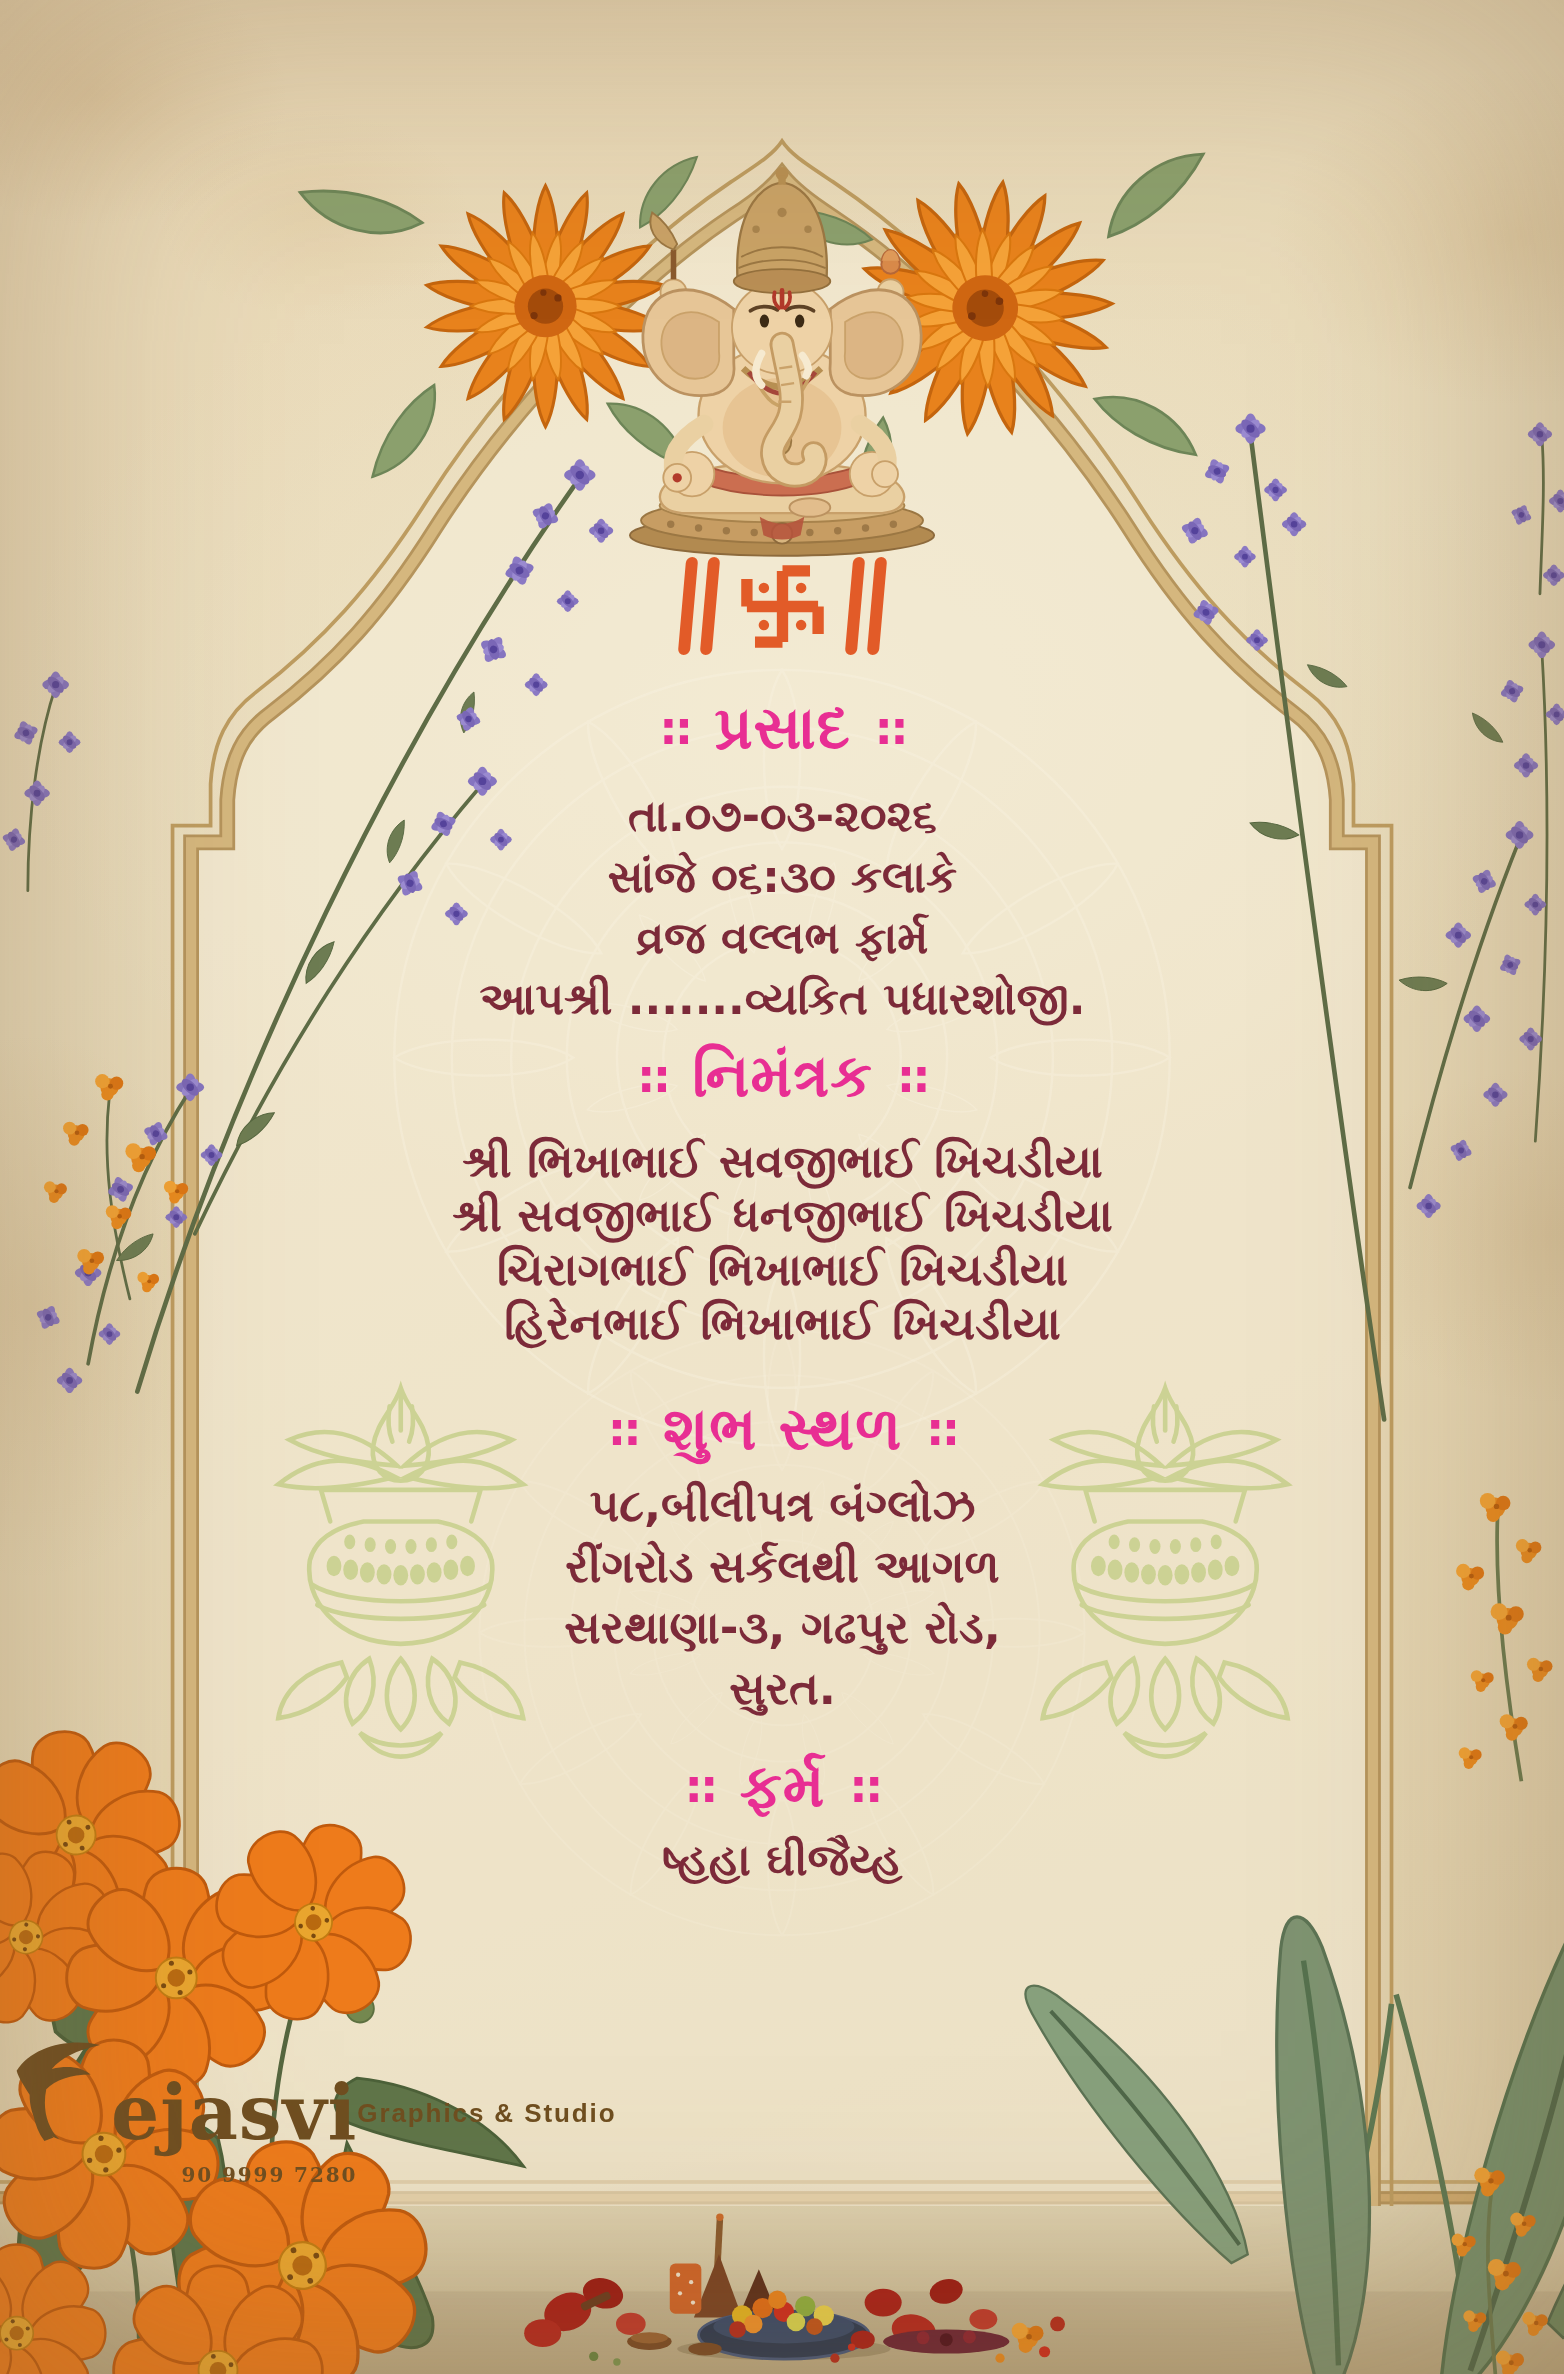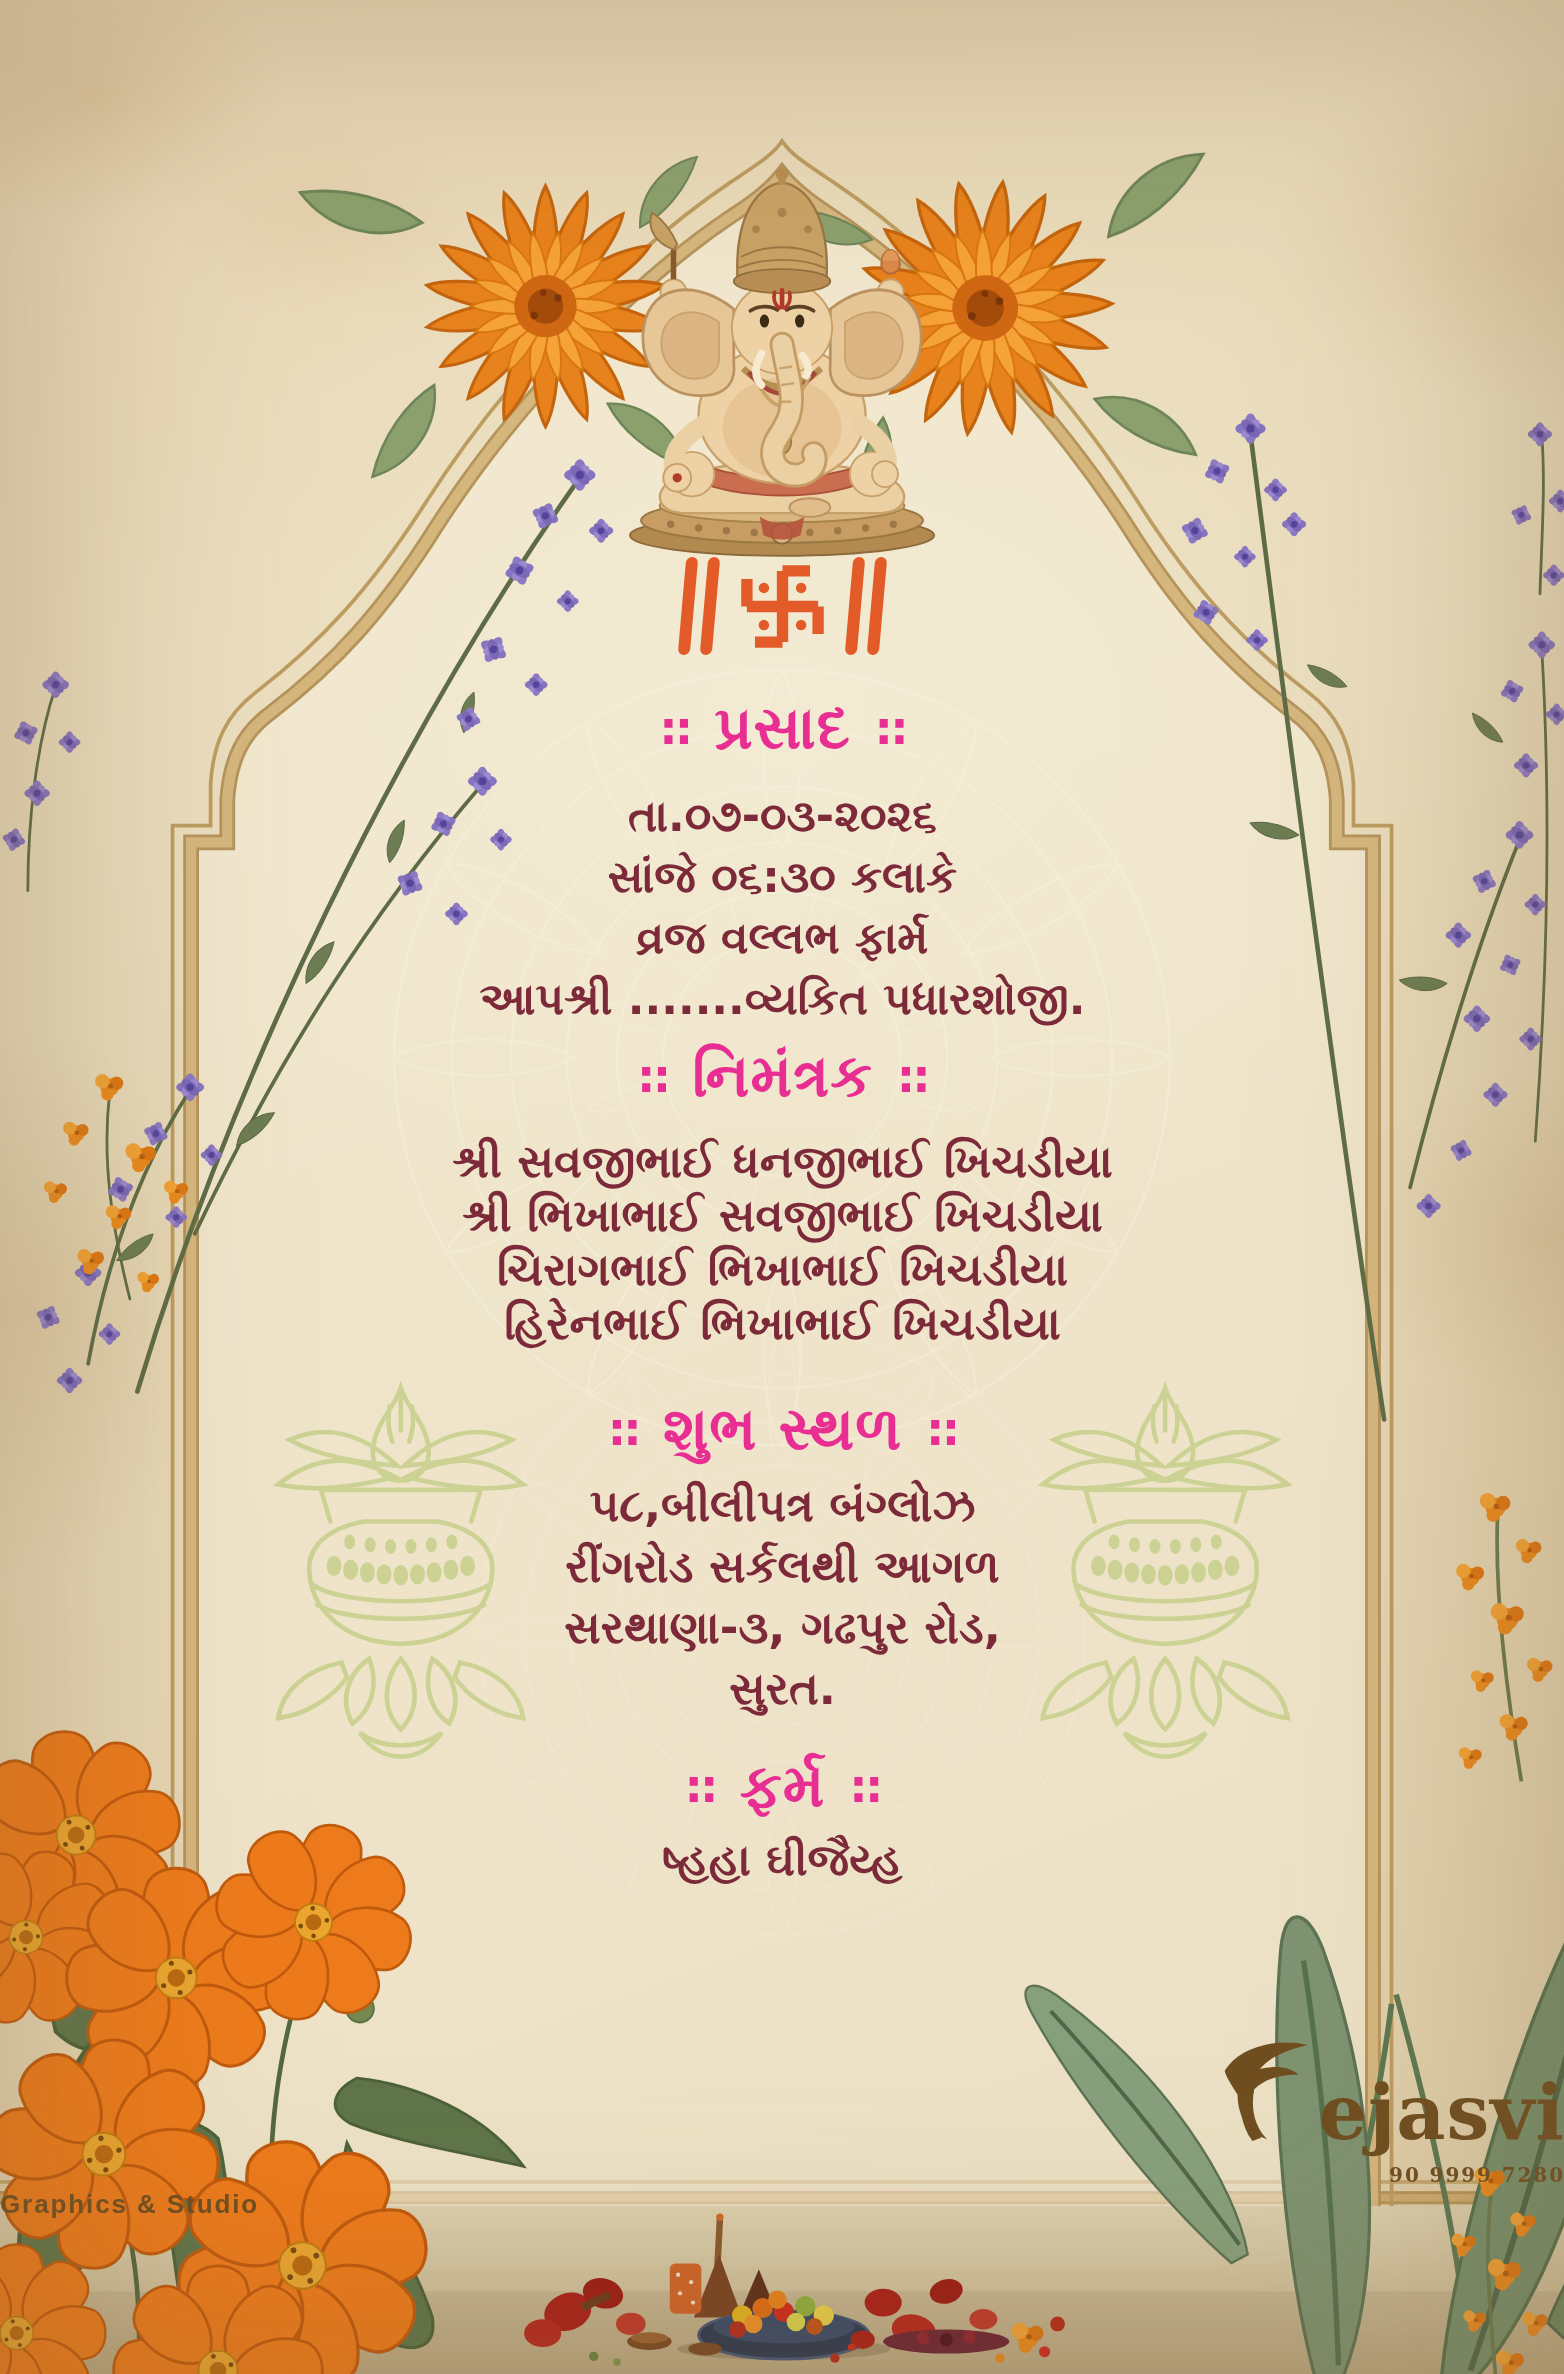--- a/index.html
+++ b/index.html
@@ -23,21 +23,21 @@
   .heading .c{font-size:46px;font-weight:800;letter-spacing:-2.8px;position:relative;top:-3.7px;}
   .heading .gap{display:inline-block;width:24px;}
   .mline{color:#7c2a39;font-weight:600;}
   .prasad-lines{top:785px;font-size:44px;line-height:61px;}
   .names{top:1135px;font-size:45px;line-height:54px;font-weight:700;}
   .venue-lines{top:1475px;font-size:45px;line-height:61px;font-weight:700;}
   .firm-lines{top:1831px;font-size:44px;line-height:58px;font-weight:700;}
   .swastik-row{position:absolute;left:0;top:557px;width:100%;display:flex;align-items:center;justify-content:center;gap:22px;}
   .danda{width:12px;height:98px;background:#e25b28;border-radius:7.4px;transform:skewX(-5deg);}
   .danda-pair{display:flex;gap:10.2px;}
-  .logo{position:absolute;top:2039px;left:0;width:100%;display:flex;flex-direction:column;color:#6f4e20;}
+  .logo{position:absolute;top:2039px;left:0;width:100%;display:flex;flex-direction:row;align-items:center;color:#6f4e20;}
   .logo-inner{display:flex;flex-direction:column;align-items:flex-end;}
   .logo-row{display:flex;align-items:flex-end;}
   .logo-name{font-family:"DejaVu Serif",serif;font-weight:700;font-size:76px;letter-spacing:0.9px;line-height:.9;}
   .logo-phone{font-family:"DejaVu Serif",serif;font-weight:700;font-size:20px;letter-spacing:1.9px;margin-top:16px;}
   .logo-tagline{font-family:"Liberation Sans",sans-serif;font-weight:700;font-size:26px;letter-spacing:1.9px;margin-top:1.9px;}
 </style>
 </head>
 <body>
 
 <div class="card">
@@ -559,22 +559,22 @@
     <div>તા.૦૭-૦૩-૨૦૨૬</div>
     <div>સાંજે ૦૬:૩૦ કલાકે</div>
     <div>વ્રજ વલ્લભ ફાર્મ</div>
     <div>આપશ્રી .......વ્યકિત પધારશોજી.</div>
   </div>
 
   <div class="txt heading" style="top:1046px;">
     <span class="c">::</span><span class="gap"></span><span>નિમંત્રક</span><span class="gap"></span><span class="c">::</span>
   </div>
   <div class="txt mline names">
+    <div>શ્રી ભિખાભાઈ સવજીભાઈ ખિચડીયા</div>
     <div>શ્રી સવજીભાઈ ધનજીભાઈ ખિચડીયા</div>
-    <div>શ્રી ભિખાભાઈ સવજીભાઈ ખિચડીયા</div>
     <div>ચિરાગભાઈ  ભિખાભાઈ  ખિચડીયા</div>
     <div>હિરેનભાઈ  ભિખાભાઈ  ખિચડીયા</div>
   </div>
 
   <div class="txt heading" style="top:1399px;">
     <span class="c">::</span><span class="gap"></span><span>શુભ સ્થળ</span><span class="gap"></span><span class="c">::</span>
   </div>
   <div class="txt mline venue-lines">
     <div>૫૮,બીલીપત્ર બંગ્લોઝ</div>
     <div>રીંગરોડ સર્કલથી આગળ</div>

